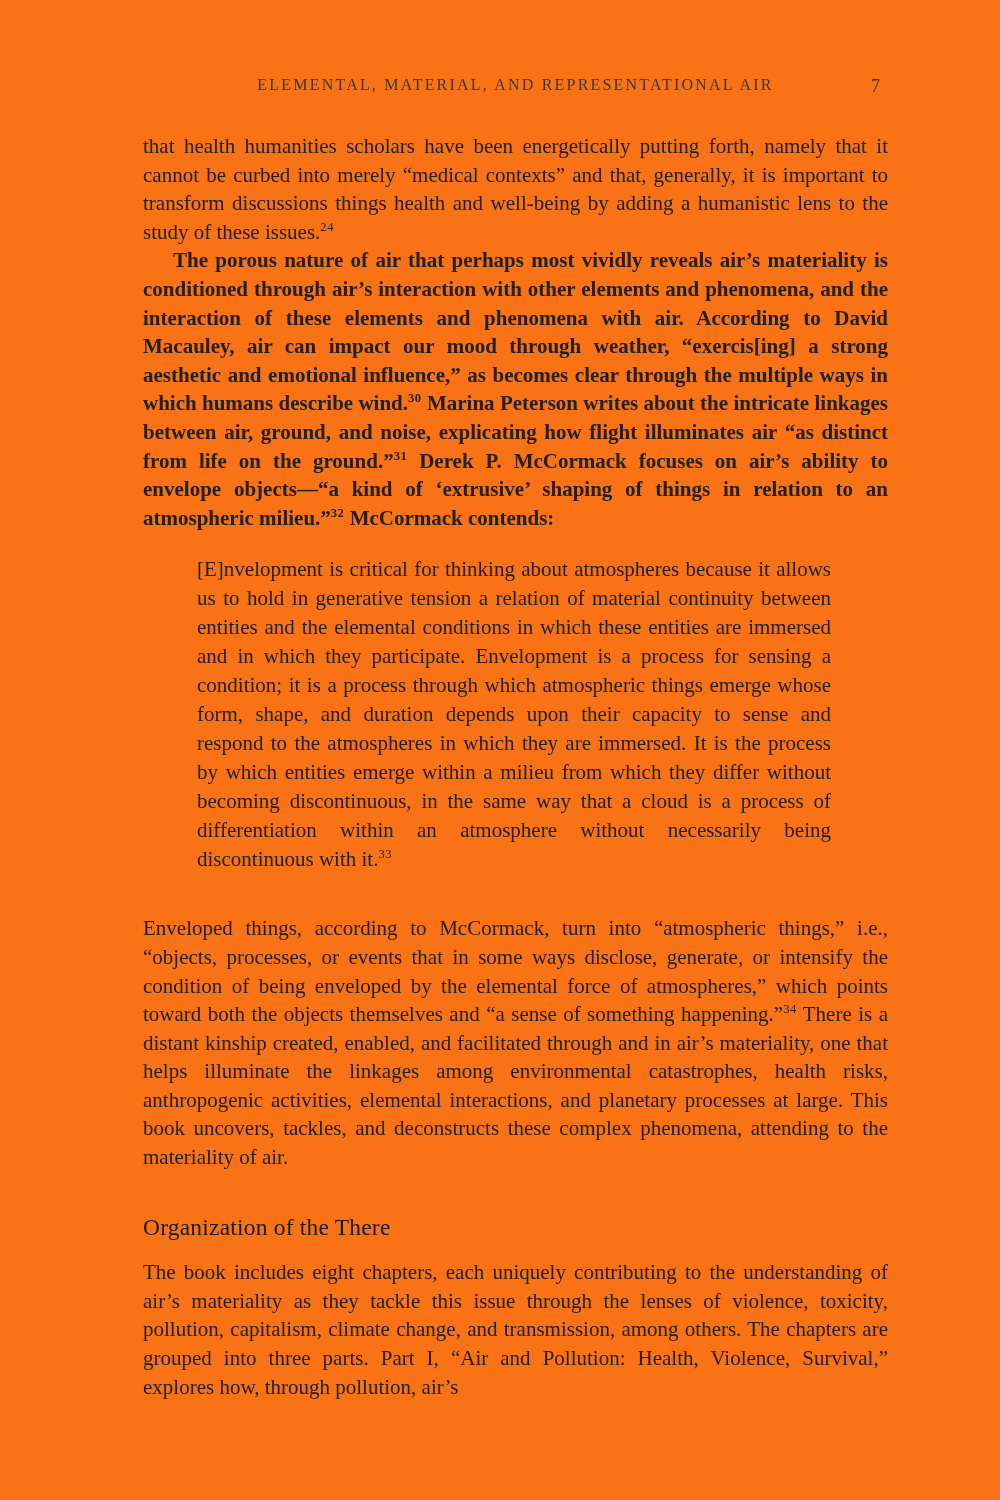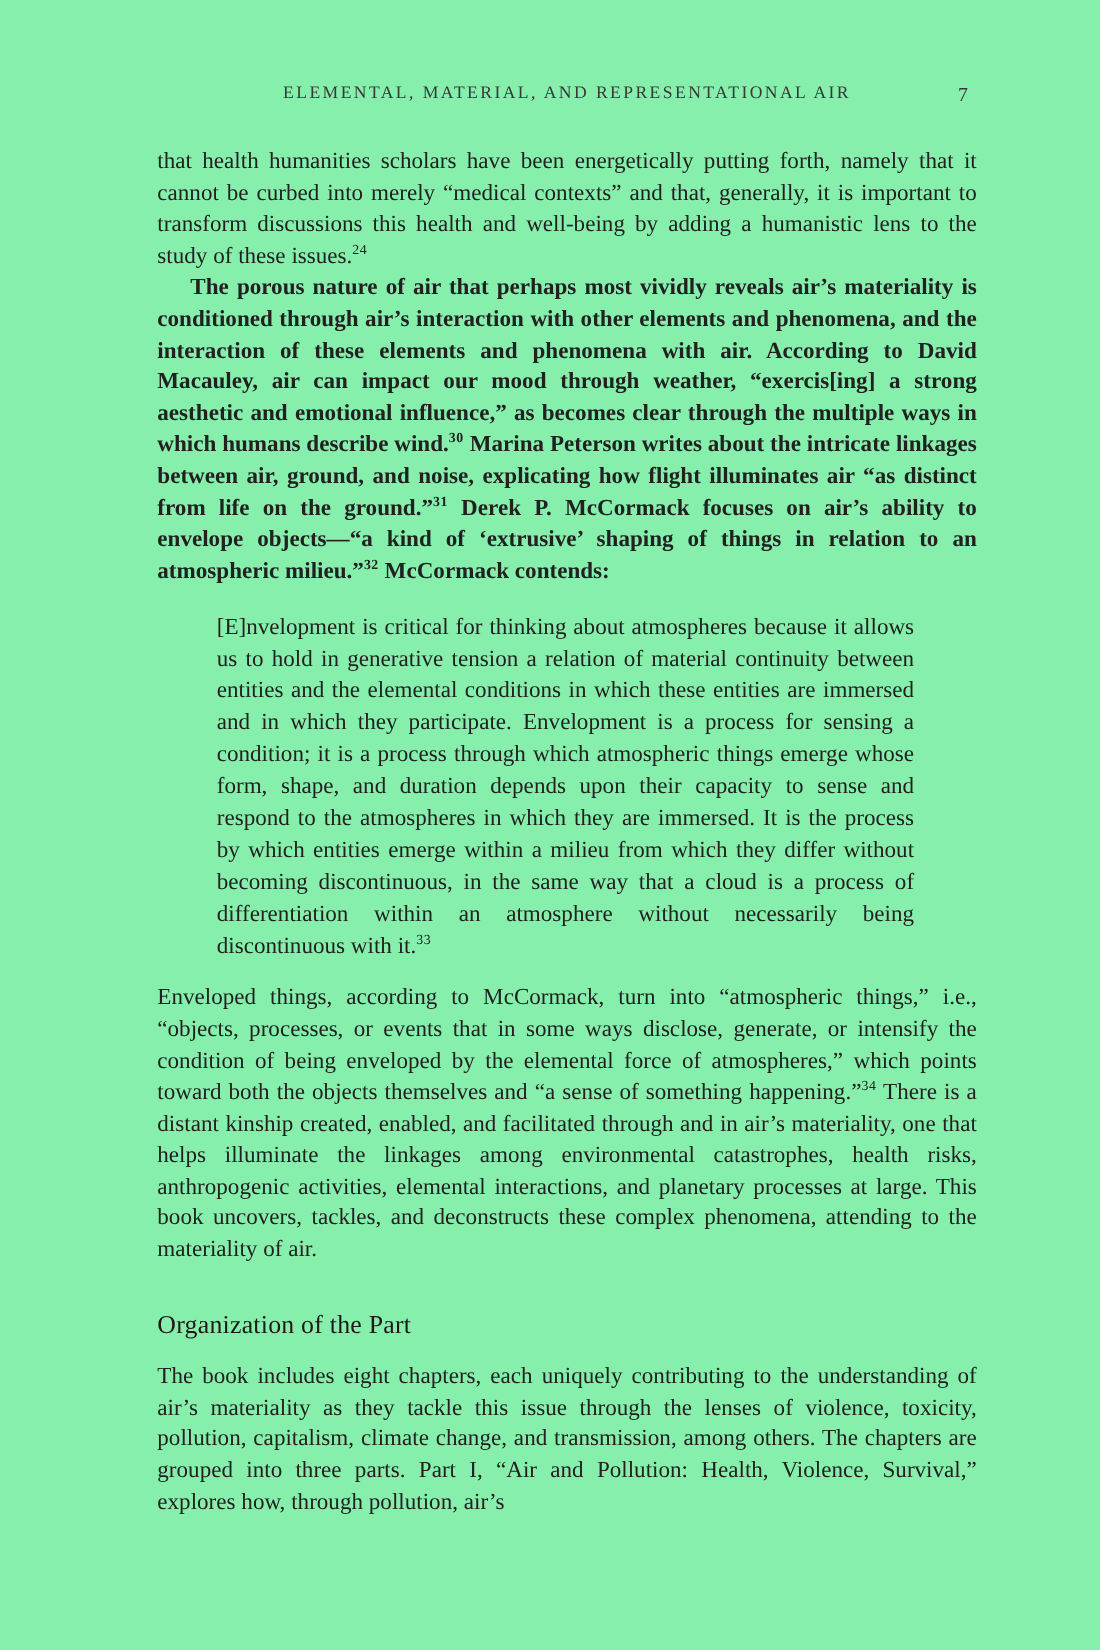--- a/index.html
+++ b/index.html
@@ -4,21 +4,21 @@
 <style>
   html, body {
     margin: 0;
     padding: 0;
     background: #ffffff;
   }
   .page {
     position: relative;
     width: 1000px;
     height: 1500px;
-    background: #86efac;
+    background: #f97316;
     box-sizing: border-box;
     padding: 76px 112px 0 143px;
     font-family: "Liberation Serif", "DejaVu Serif", serif;
     color: #212121;
     overflow: hidden;
   }
   .running-head-row {
     position: relative;
     height: 24px;
   }
@@ -43,21 +43,21 @@
     text-align: justify;
   }
   main p {
     margin: 0;
   }
   p.indented {
     text-indent: 30px;
     font-weight: bold;
   }
   blockquote.extract {
-    margin: 23px 57px 18px 54px;
+    margin: 23px 57px 40px 54px;
     line-height: 29px;
     text-align: justify;
   }
   sup {
     font-size: 0.60em;
     line-height: 0;
     vertical-align: super;
     letter-spacing: 0.5px;
   }
   h2.section-heading {
@@ -74,26 +74,26 @@
 
 <div class="page">
 
   <div class="running-head-row">
     <div class="running-head">ELEMENTAL, MATERIAL, AND REPRESENTATIONAL AIR</div>
     <div class="page-number">7</div>
   </div>
 
   <main>
 
-    <p><span>that health humanities scholars have been energetically putting forth, namely that it cannot be curbed into merely “medical contexts” and that, generally, it is important to transform discussions this health and well-being by adding a humanistic lens to the study of these issues.</span><sup>24</sup></p>
+    <p><span>that health humanities scholars have been energetically putting forth, namely that it cannot be curbed into merely “medical contexts” and that, generally, it is important to transform discussions things health and well-being by adding a humanistic lens to the study of these issues.</span><sup>24</sup></p>
 
     <p class="indented"><span>The porous nature of air that perhaps most vividly reveals air’s materiality is conditioned through air’s interaction with other elements and phenomena, and the interaction of these elements and phenomena with air. According to David Macauley, air can impact our mood through weather, “exercis[ing] a strong aesthetic and emotional influence,” as becomes clear through the multiple ways in which humans describe wind.</span><sup>30</sup><span> Marina Peterson writes about the intricate linkages between air, ground, and noise, explicating how flight illuminates air “as distinct from life on the ground.”</span><sup>31</sup><span> Derek P. McCormack focuses on air’s ability to envelope objects—“a kind of ‘extrusive’ shaping of things in relation to an atmospheric milieu.”</span><sup>32</sup><span> McCormack contends:</span></p>
 
     <blockquote class="extract"><span>[E]nvelopment is critical for thinking about atmospheres because it allows us to hold in generative tension a relation of material continuity between entities and the elemental conditions in which these entities are immersed and in which they participate. Envelopment is a process for sensing a condition; it is a process through which atmospheric things emerge whose form, shape, and duration depends upon their capacity to sense and respond to the atmospheres in which they are immersed. It is the process by which entities emerge within a milieu from which they differ without becoming discontinuous, in the same way that a cloud is a process of differentiation within an atmosphere without necessarily being discontinuous with it.</span><sup>33</sup></blockquote>
 
     <p><span>Enveloped things, according to McCormack, turn into “atmospheric things,” i.e., “objects, processes, or events that in some ways disclose, generate, or intensify the condition of being enveloped by the elemental force of atmospheres,” which points toward both the objects themselves and “a sense of something happening.”</span><sup>34</sup><span> There is a distant kinship created, enabled, and facilitated through and in air’s materiality, one that helps illuminate the linkages among environmental catastrophes, health risks, anthropogenic activities, elemental interactions, and planetary processes at large. This book uncovers, tackles, and deconstructs these complex phenomena, attending to the materiality of air.</span></p>
 
-    <h2 class="section-heading">Organization of the Part</h2>
+    <h2 class="section-heading">Organization of the There</h2>
 
     <p><span>The book includes eight chapters, each uniquely contributing to the understanding of air’s materiality as they tackle this issue through the lenses of violence, toxicity, pollution, capitalism, climate change, and transmission, among others. The chapters are grouped into three parts. Part I, “Air and Pollution: Health, Violence, Survival,” explores how, through pollution, air’s</span></p>
 
   </main>
 </div>
 
 </body></html>

